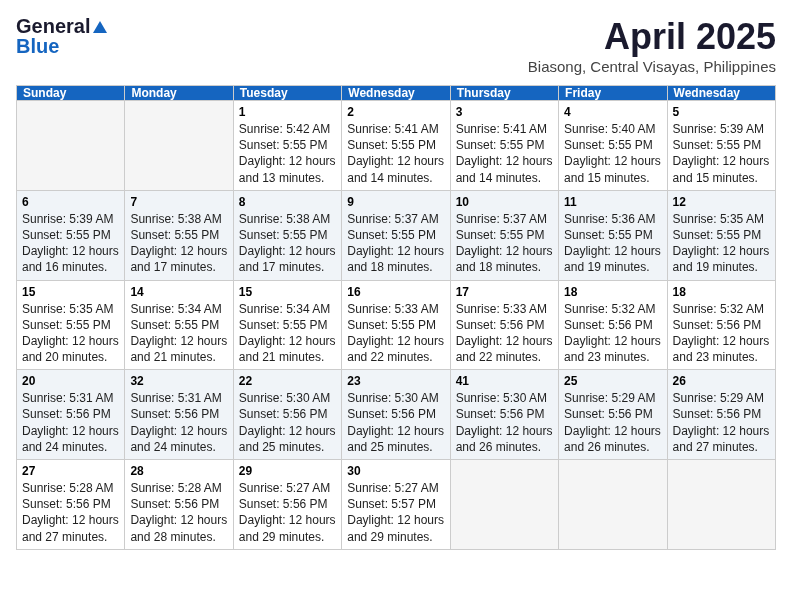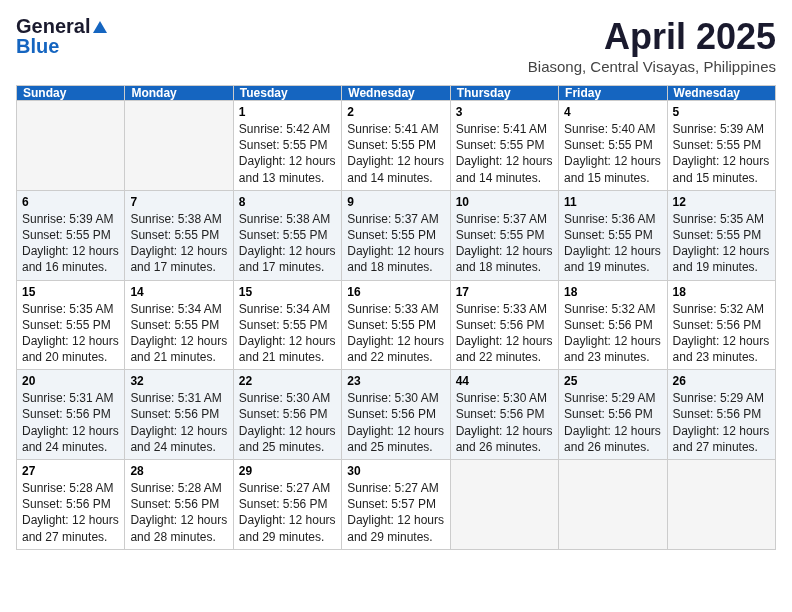--- a/index.html
+++ b/index.html
@@ -202,21 +202,21 @@
         </td>
         <td>
           <span class="day-num">22</span>
           <div class="cell-text">Sunrise: 5:30 AM<br>Sunset: 5:56 PM<br>Daylight: 12 hours and 25 minutes.</div>
         </td>
         <td>
           <span class="day-num">23</span>
           <div class="cell-text">Sunrise: 5:30 AM<br>Sunset: 5:56 PM<br>Daylight: 12 hours and 25 minutes.</div>
         </td>
         <td>
-          <span class="day-num">44</span>
+          <span class="day-num">41</span>
           <div class="cell-text">Sunrise: 5:30 AM<br>Sunset: 5:56 PM<br>Daylight: 12 hours and 26 minutes.</div>
         </td>
         <td>
           <span class="day-num">25</span>
           <div class="cell-text">Sunrise: 5:29 AM<br>Sunset: 5:56 PM<br>Daylight: 12 hours and 26 minutes.</div>
         </td>
         <td>
           <span class="day-num">26</span>
           <div class="cell-text">Sunrise: 5:29 AM<br>Sunset: 5:56 PM<br>Daylight: 12 hours and 27 minutes.</div>
         </td>

